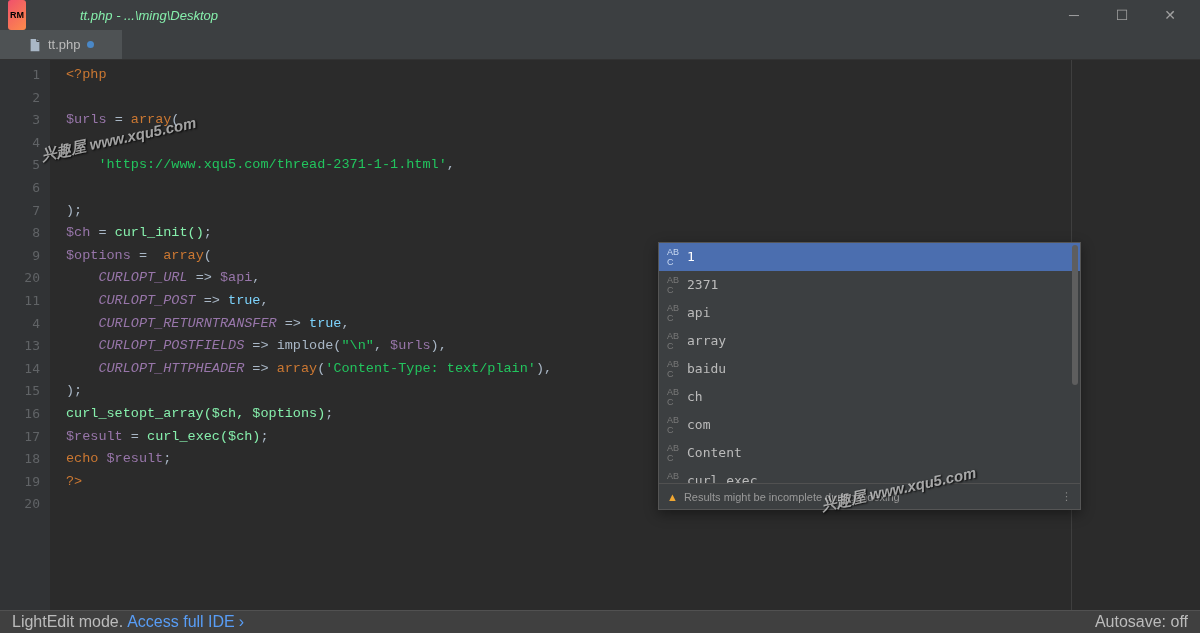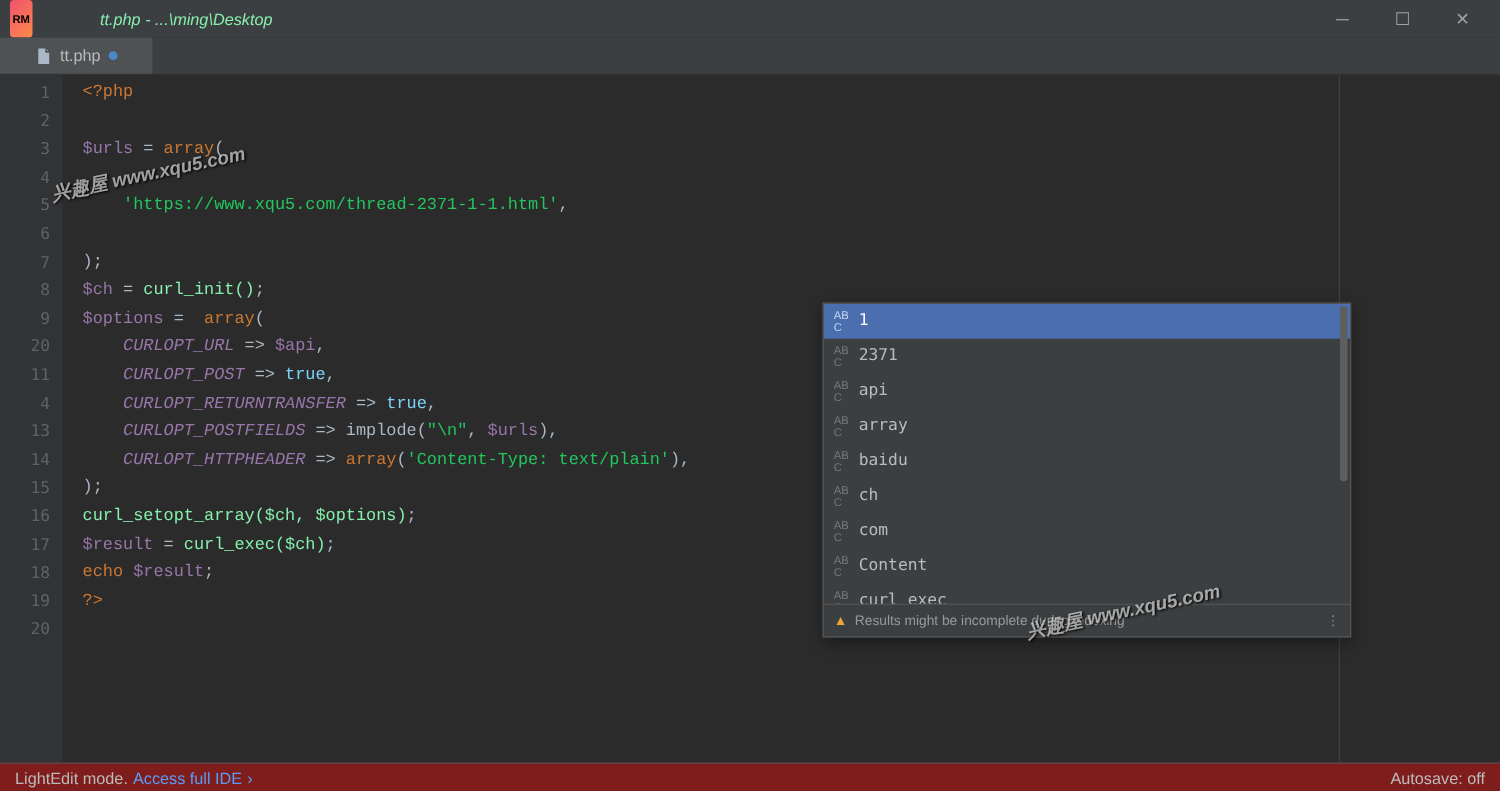--- a/index.html
+++ b/index.html
@@ -44,21 +44,21 @@
 .popup-icon { font-size: 9px; color: #787878; font-family: sans-serif; }
 .popup-item.sel .popup-icon { color: #c8d8f0; }
 .popup-footer { padding: 6px 8px; font-size: 11px; color: #999; display: flex; align-items: center; gap: 6px; font-family: sans-serif; border-top: 1px solid #515151; }
 .warn-tri { color: #f0a732; }
 .popup-scroll { position: absolute; right: 2px; top: 2px; bottom: 28px; width: 6px; }
 .popup-thumb { width: 6px; height: 140px; background: #5e5e5e; border-radius: 3px; }
 .ellv { margin-left: auto; color: #888; }
 
 .watermark { position: absolute; color: rgba(255,255,255,0.6); font-weight: bold; font-size: 15px; transform: rotate(-12deg); pointer-events: none; text-shadow: 1px 1px 2px #000; font-style: italic; white-space: nowrap; }
 
-.statusbar { height: 23px; background: #7f1d1d; border-top: 1px solid #515151; display: flex; align-items: center; padding: 0 12px; font-size: 13px; color: #bbbbbb; position: absolute; bottom: 0; left:0; right:0; }
+.statusbar { height: 23px; background: #404040; border-top: 1px solid #515151; display: flex; align-items: center; padding: 0 12px; font-size: 16px; color: #bbbbbb; position: absolute; bottom: 0; left:0; right:0; }
 .status-left { display: flex; gap: 4px; }
 .status-link { color: #589df6; cursor: pointer; }
 .status-right { margin-left: auto; }
 </style>
 </head>
 <body>
 
 <div class="titlebar">
   <div class="app-icon">RM</div>
   <div class="title-path">tt.php - ...\ming\Desktop</div>

